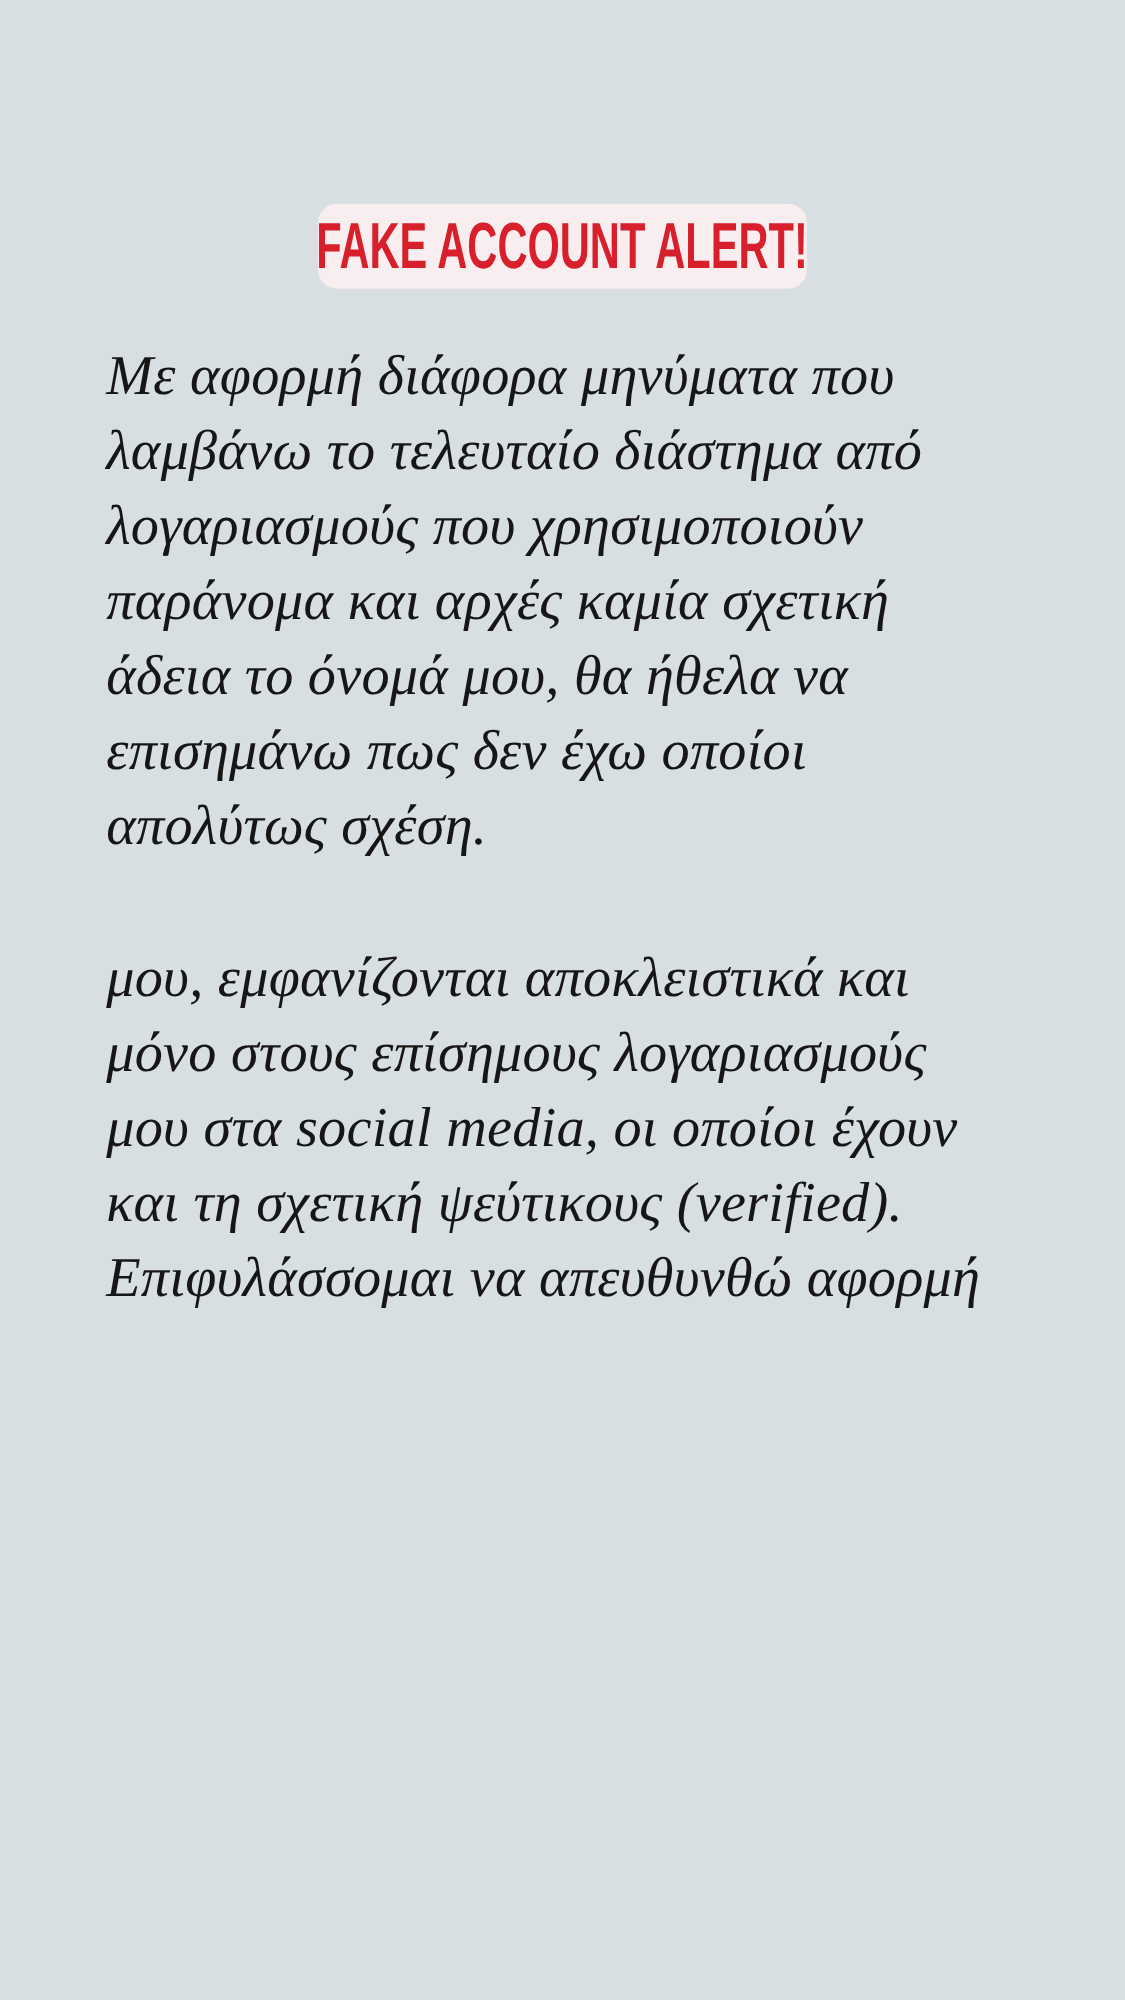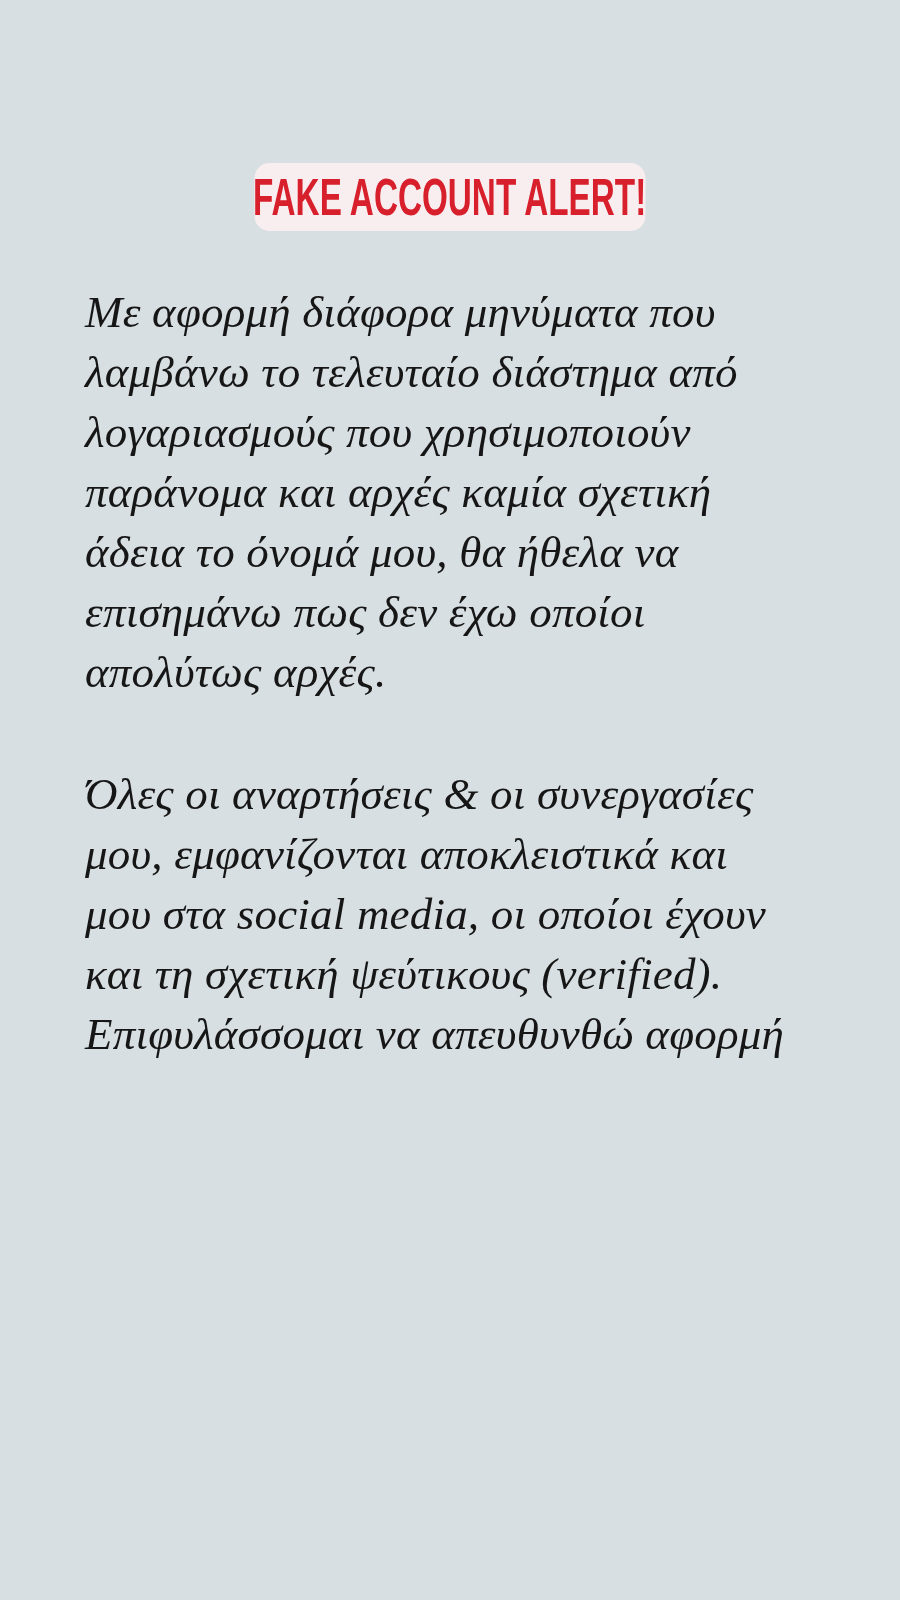--- a/index.html
+++ b/index.html
@@ -40,21 +40,21 @@
     font-size: 52px;
     line-height: 1;
     letter-spacing: 0px;
     color: var(--badge-text);
     white-space: nowrap;
     transform: scaleX(0.64);
     transform-origin: center center;
   }
   .announcement {
     position: absolute;
-    top: 282px;
+    top: 270px;
     left: 85px;
     right: 40px;
     color: var(--body-text);
   }
   .paragraph { margin: 0; }
   .paragraph + .paragraph { margin-top: 62px; }
   .text-line {
     font-style: italic;
     font-size: 45px;
     line-height: 60px;
@@ -73,25 +73,25 @@
 
   <div class="announcement">
 
     <div class="paragraph">
       <div class="text-line">Με αφορμή διάφορα μηνύματα που</div>
       <div class="text-line">λαμβάνω το τελευταίο διάστημα από</div>
       <div class="text-line">λογαριασμούς που χρησιμοποιούν</div>
       <div class="text-line">παράνομα και αρχές καμία σχετική</div>
       <div class="text-line">άδεια το όνομά μου, θα ήθελα να</div>
       <div class="text-line">επισημάνω πως δεν έχω οποίοι</div>
-      <div class="text-line">απολύτως αρχές.</div>
+      <div class="text-line">απολύτως σχέση.</div>
     </div>
 
     <div class="paragraph">
-      <div class="text-line">Όλες οι αναρτήσεις &amp; οι συνεργασίες</div>
       <div class="text-line">μου, εμφανίζονται αποκλειστικά και</div>
+      <div class="text-line">μόνο στους επίσημους λογαριασμούς</div>
       <div class="text-line">μου στα social media, οι οποίοι έχουν</div>
       <div class="text-line">και τη σχετική ψεύτικους (verified).</div>
       <div class="text-line">Επιφυλάσσομαι να απευθυνθώ αφορμή</div>
     </div>
 
   </div>
 </div>
 
 </body></html>

